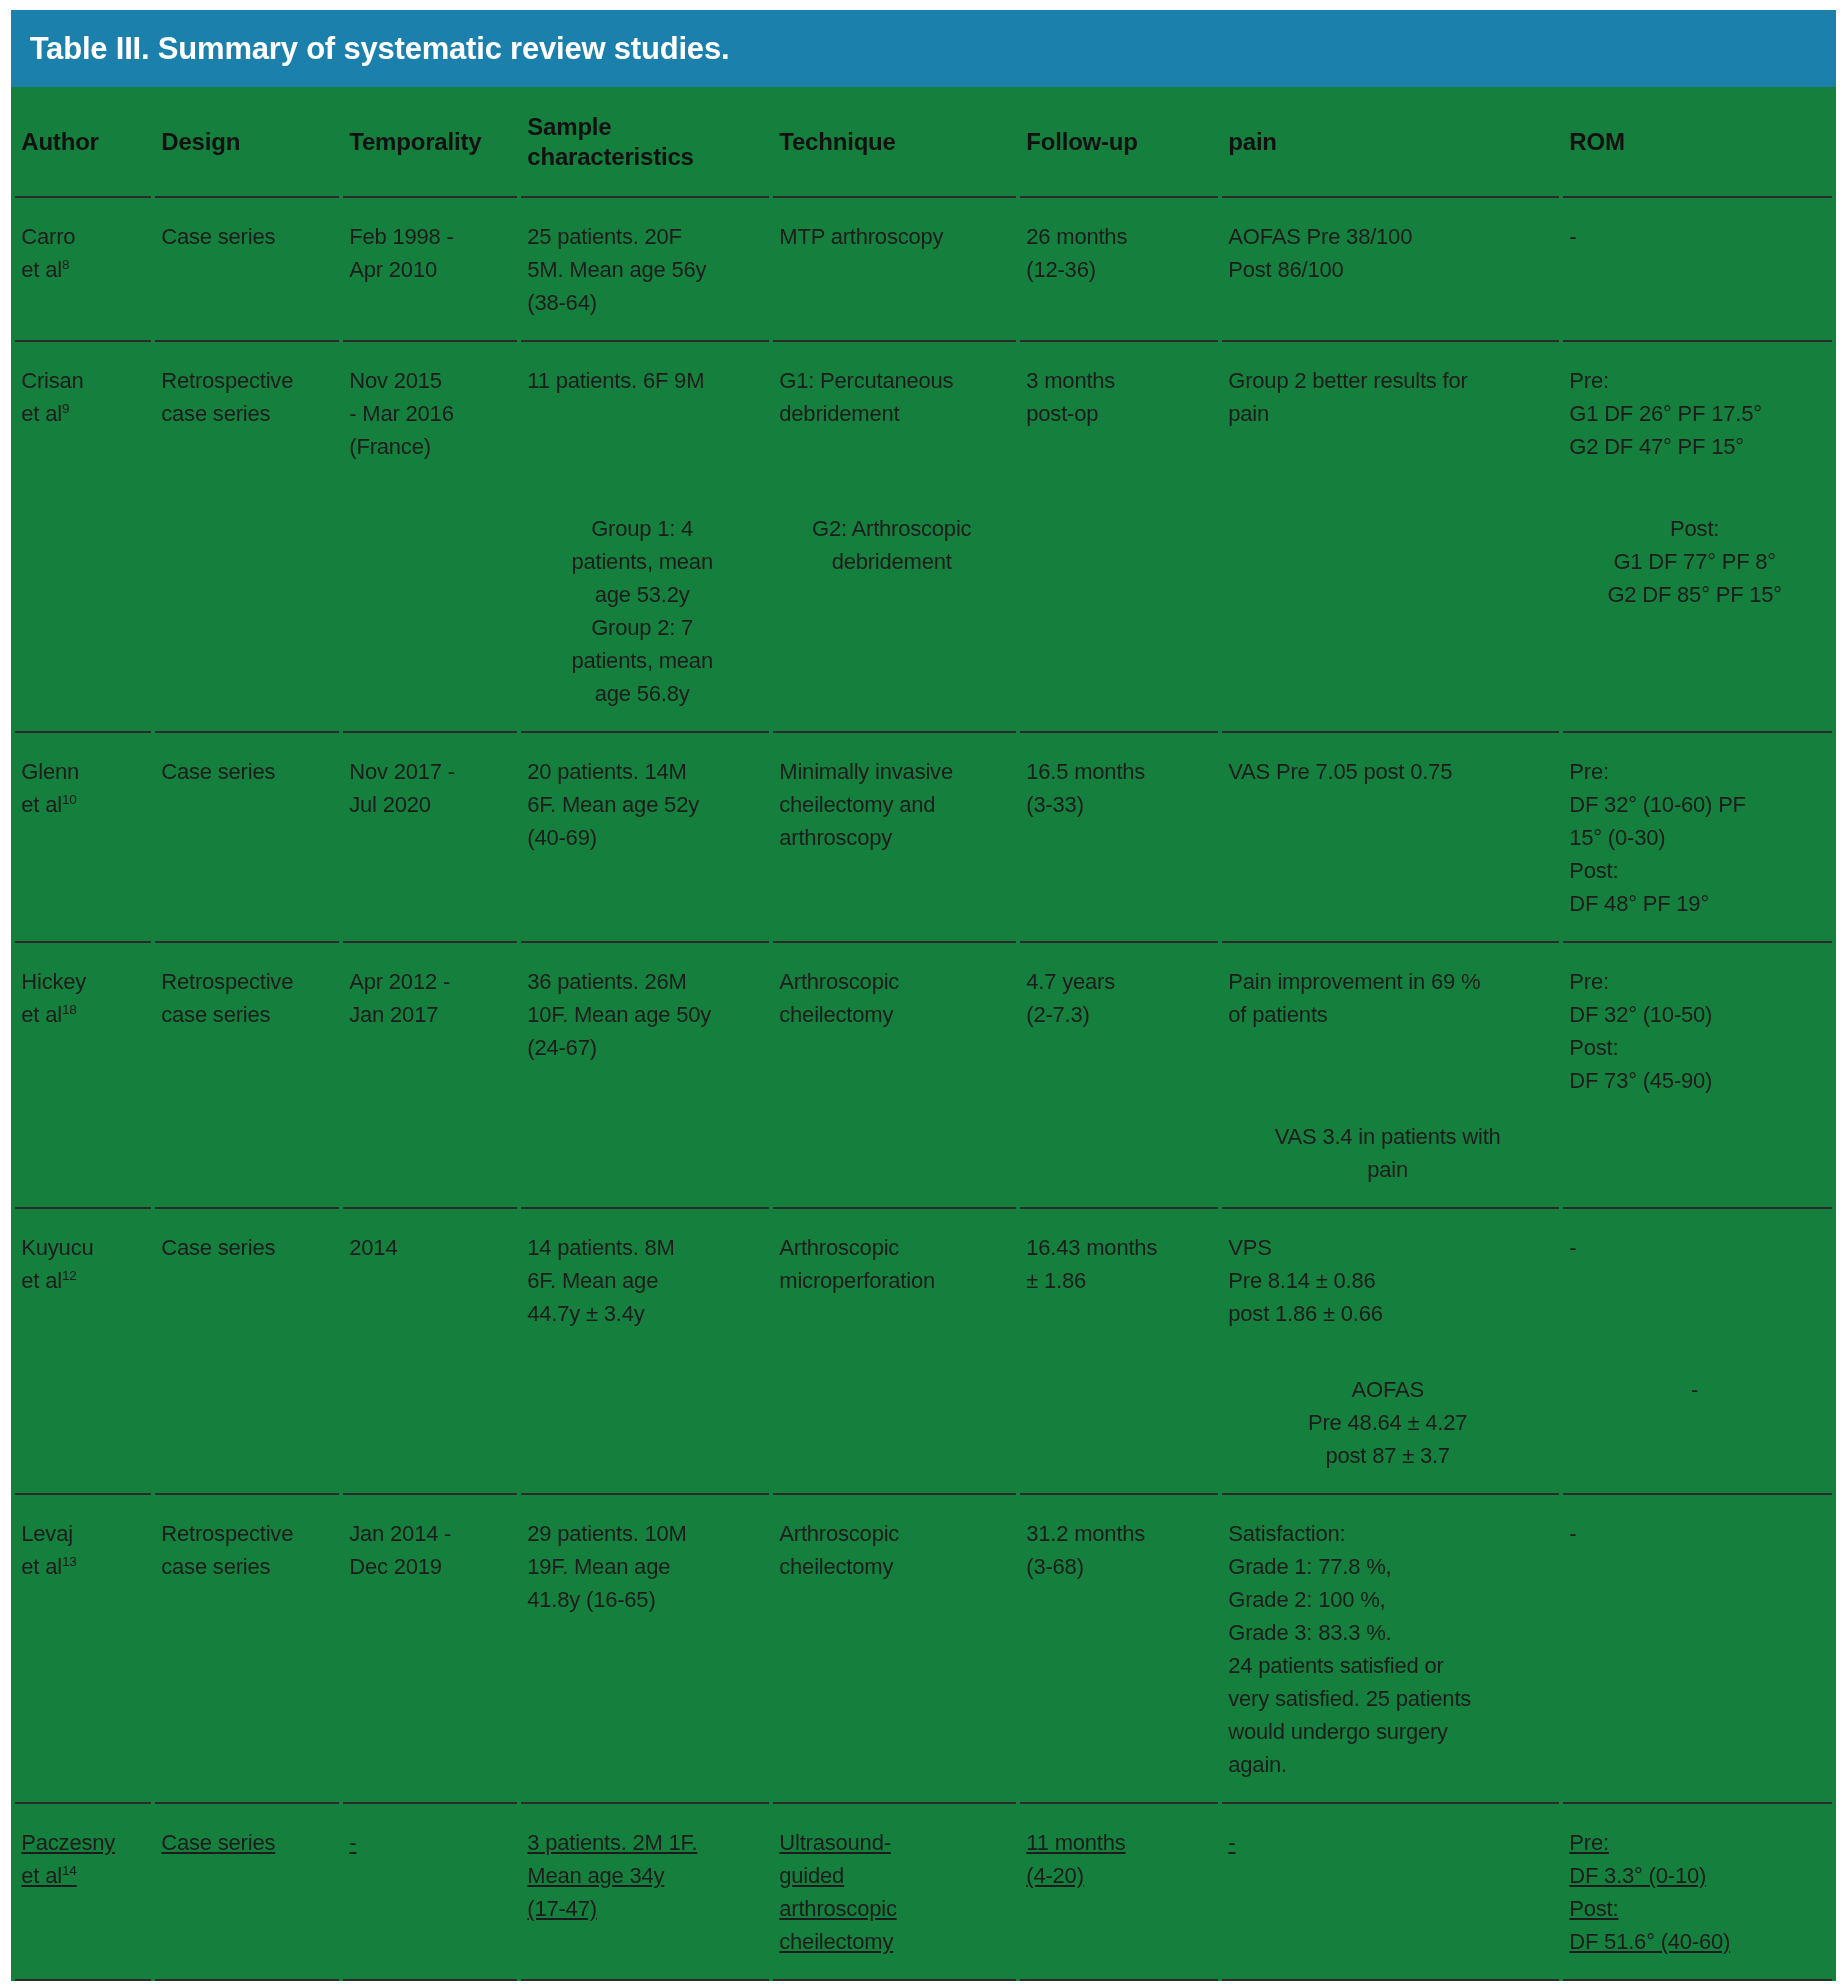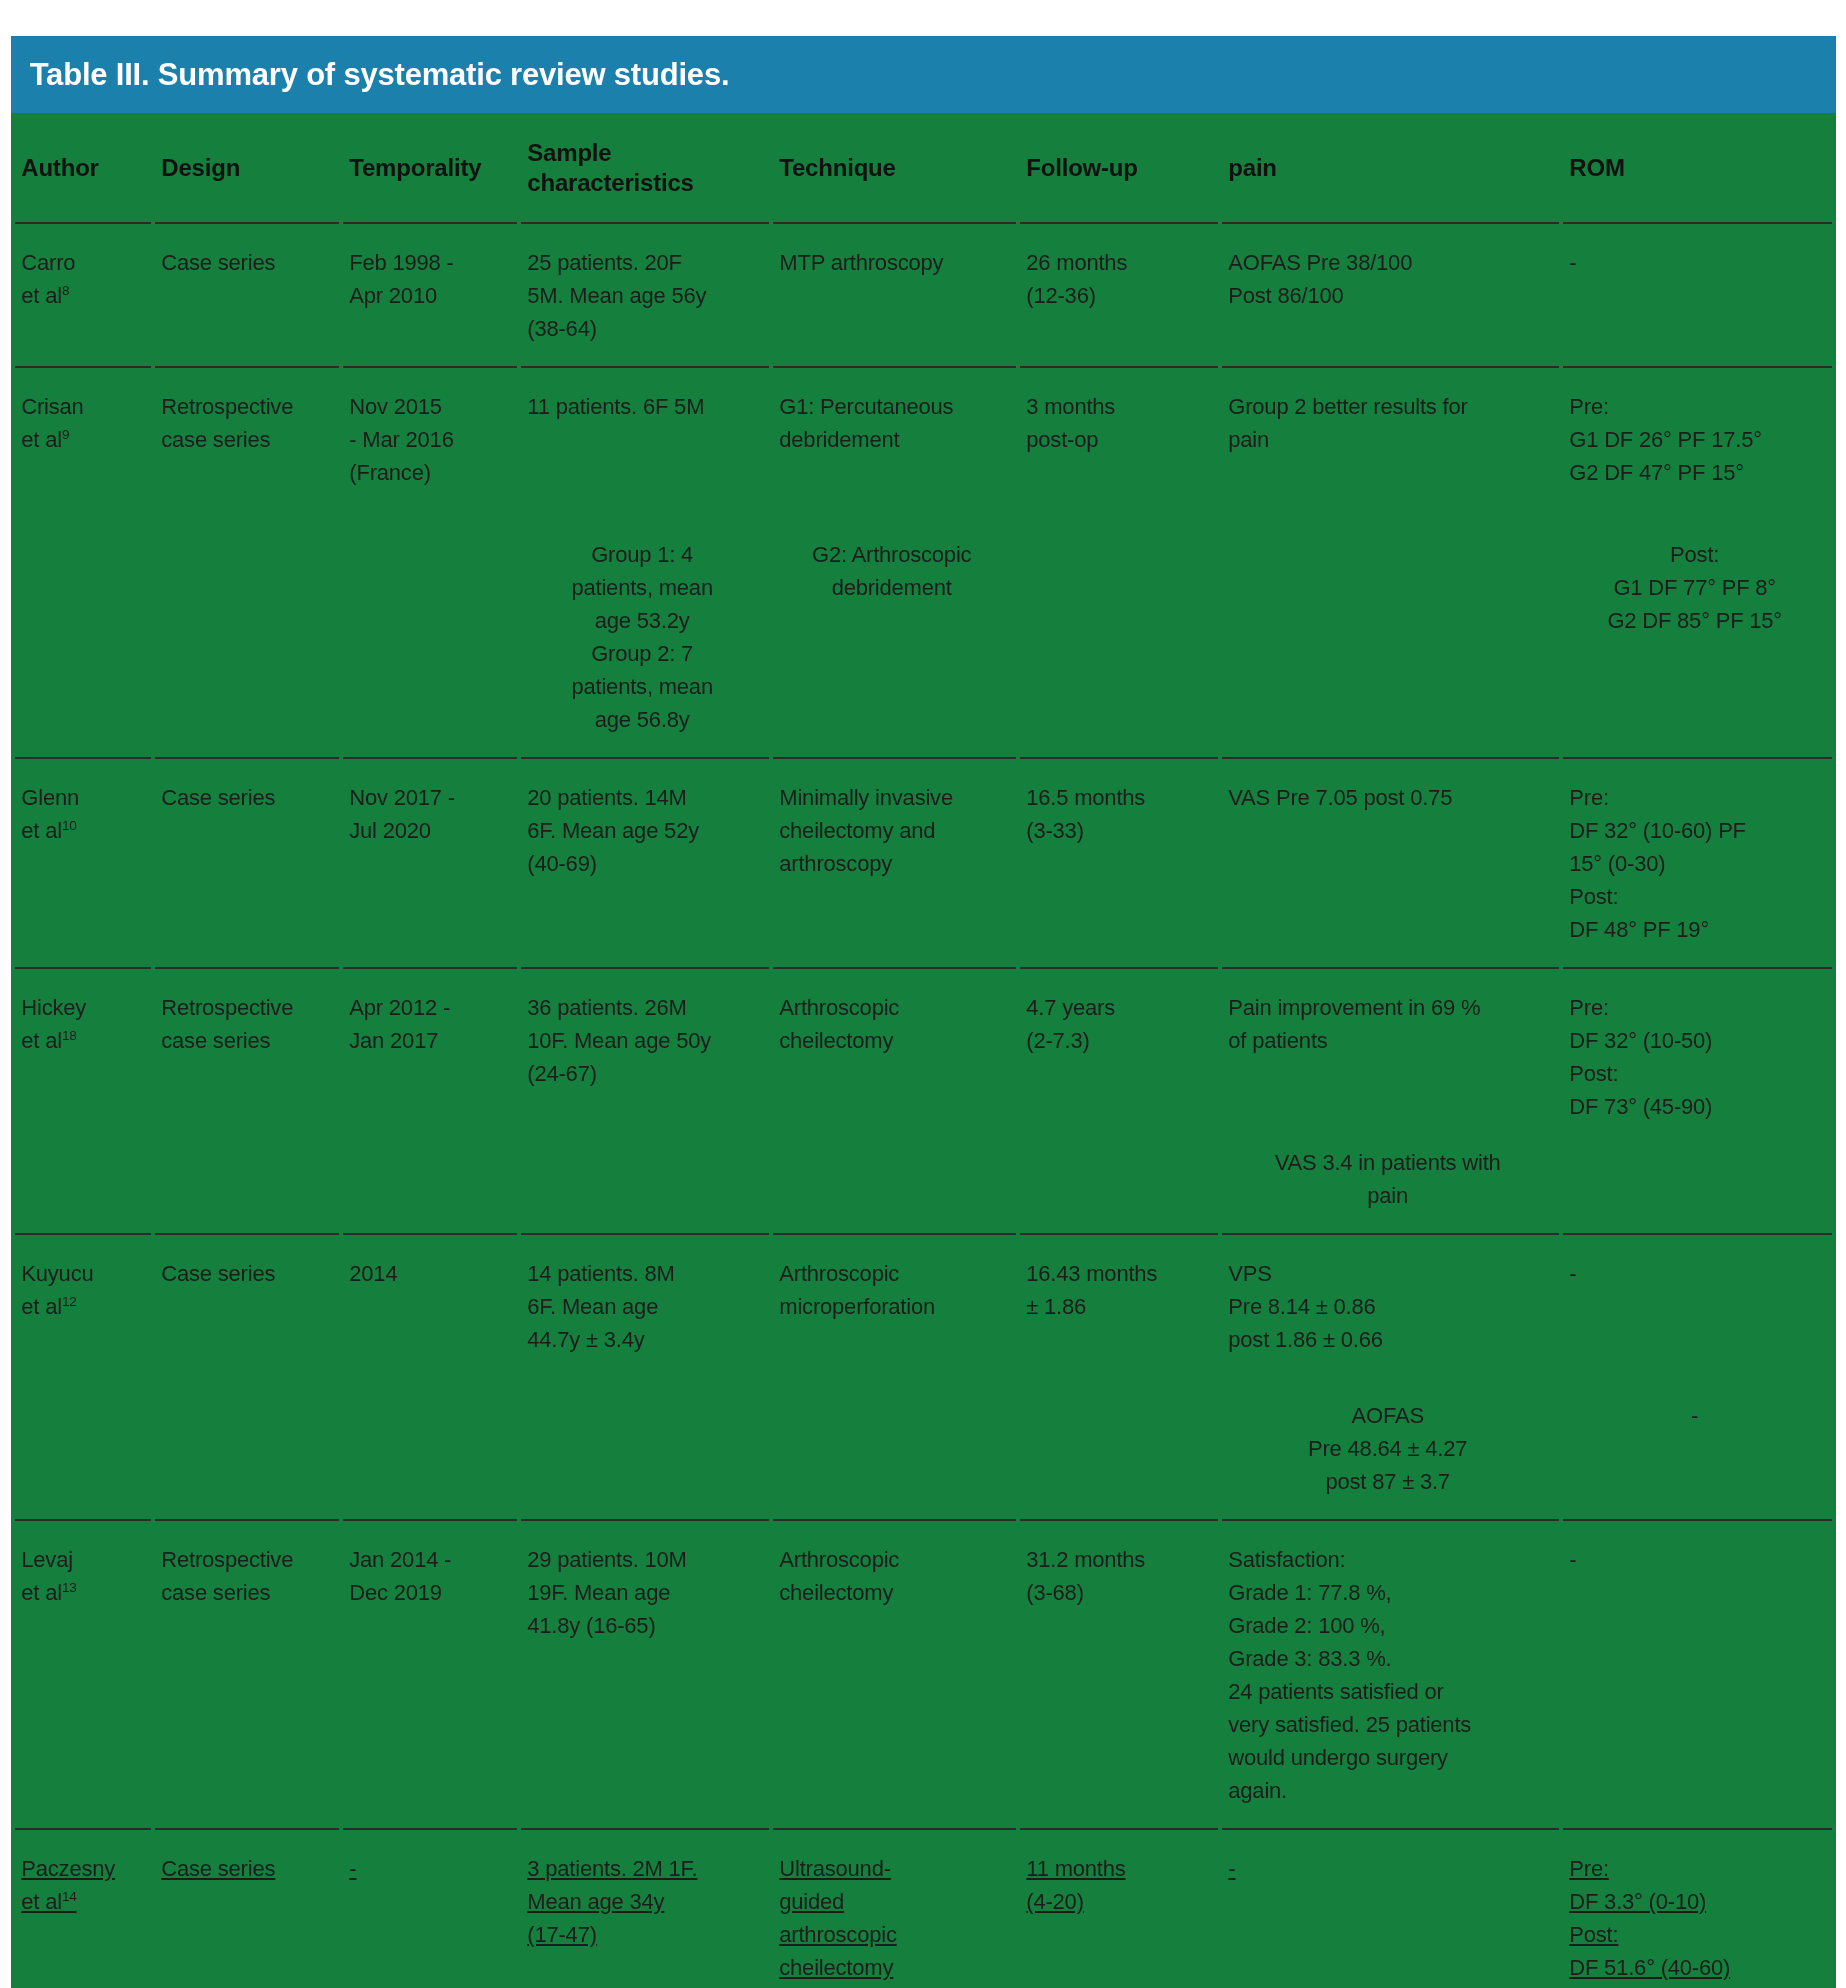--- a/index.html
+++ b/index.html
@@ -16,21 +16,20 @@
     padding: 10px 10.7px 25px 10.7px;
   }
   .titlebar {
     width: 1825px;
     background: #1b80ab;
     color: #ffffff;
     font-size: 31px;
     font-weight: 700;
     letter-spacing: -0.2px;
     padding: 20.7px 16.5px 20.7px 19px;
-    margin-top: 26px;
   }
   table.review-table {
     width: 1825px;
     table-layout: fixed;
     border-collapse: separate;
     border-spacing: 4.1px 0;
     background: #15803d;
     font-size: 22px;
     line-height: 33px;
     letter-spacing: -0.2px;
@@ -152,21 +151,21 @@
           <td>
             <div class="block">Retrospective
 case series</div>
           </td>
           <td>
             <div class="block">Nov 2015
 - Mar 2016
 (France)</div>
           </td>
           <td>
-            <div class="block">11 patients. 6F 5M</div>
+            <div class="block">11 patients. 6F 9M</div>
             <div class="block">Group 1: 4
 patients, mean
 age 53.2y
 Group 2: 7
 patients, mean
 age 56.8y</div>
           </td>
           <td>
             <div class="block">G1: Percutaneous
 debridement</div>

